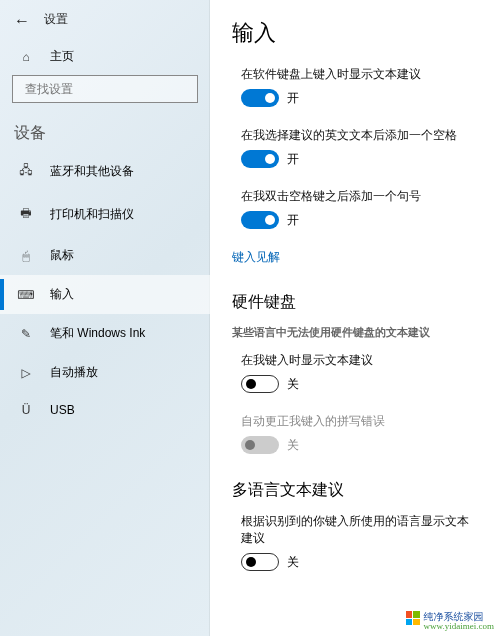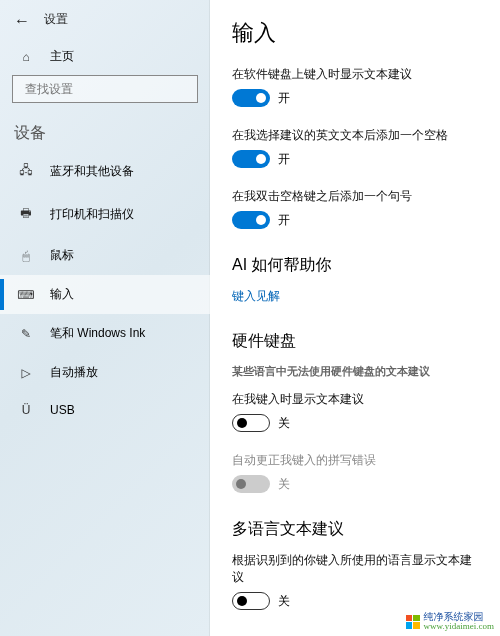--- a/index.html
+++ b/index.html
@@ -105,20 +105,21 @@
     overflow-y: auto;
     padding: 18px 20px 30px 22px;
   }
   .page-title {
     font-size: 22px;
     font-weight: 400;
     margin-bottom: 18px;
   }
   .setting-block {
     margin-bottom: 20px;
+    margin-left: 9px;
   }
   .setting-text {
     font-size: 12px;
     color: #111;
     margin-bottom: 6px;
   }
   .setting-text.disabled {
     color: #888;
     font-family: Liberation Mono, monospace;
   }
@@ -188,21 +189,20 @@
     font-size: 12px;
     cursor: pointer;
     display: inline-block;
   }
   
   .watermark {
     position: absolute;
     right: 6px;
     bottom: 4px;
     display: flex;
-    align-items: center;
     gap: 4px;
     font-size: 10px;
     color: #1a4fa0;
   }
   .watermark .logo {
     width: 14px;
     height: 14px;
     display: grid;
     grid-template-columns: 1fr 1fr;
     grid-template-rows: 1fr 1fr;
@@ -292,21 +292,20 @@
         <div class="setting-block">
           <div class="setting-text">在我双击空格键之后添加一个句号</div>
           <div class="toggle-row">
             <div class="toggle on"></div>
             <span class="toggle-state">开</span>
           </div>
         </div>
       </div>
 
     
-    <div class="section-heading">AI 如何帮助你</div>
     <span class="link">键入见解</span>
 
     
     <div class="section-heading">硬件键盘</div>
     <div class="sub-note">某些语言中无法使用硬件键盘的文本建议</div>
     <div id="hardware-settings">
         <div class="setting-block">
           <div class="setting-text">在我键入时显示文本建议</div>
           <div class="toggle-row">
             <div class="toggle off"></div>

